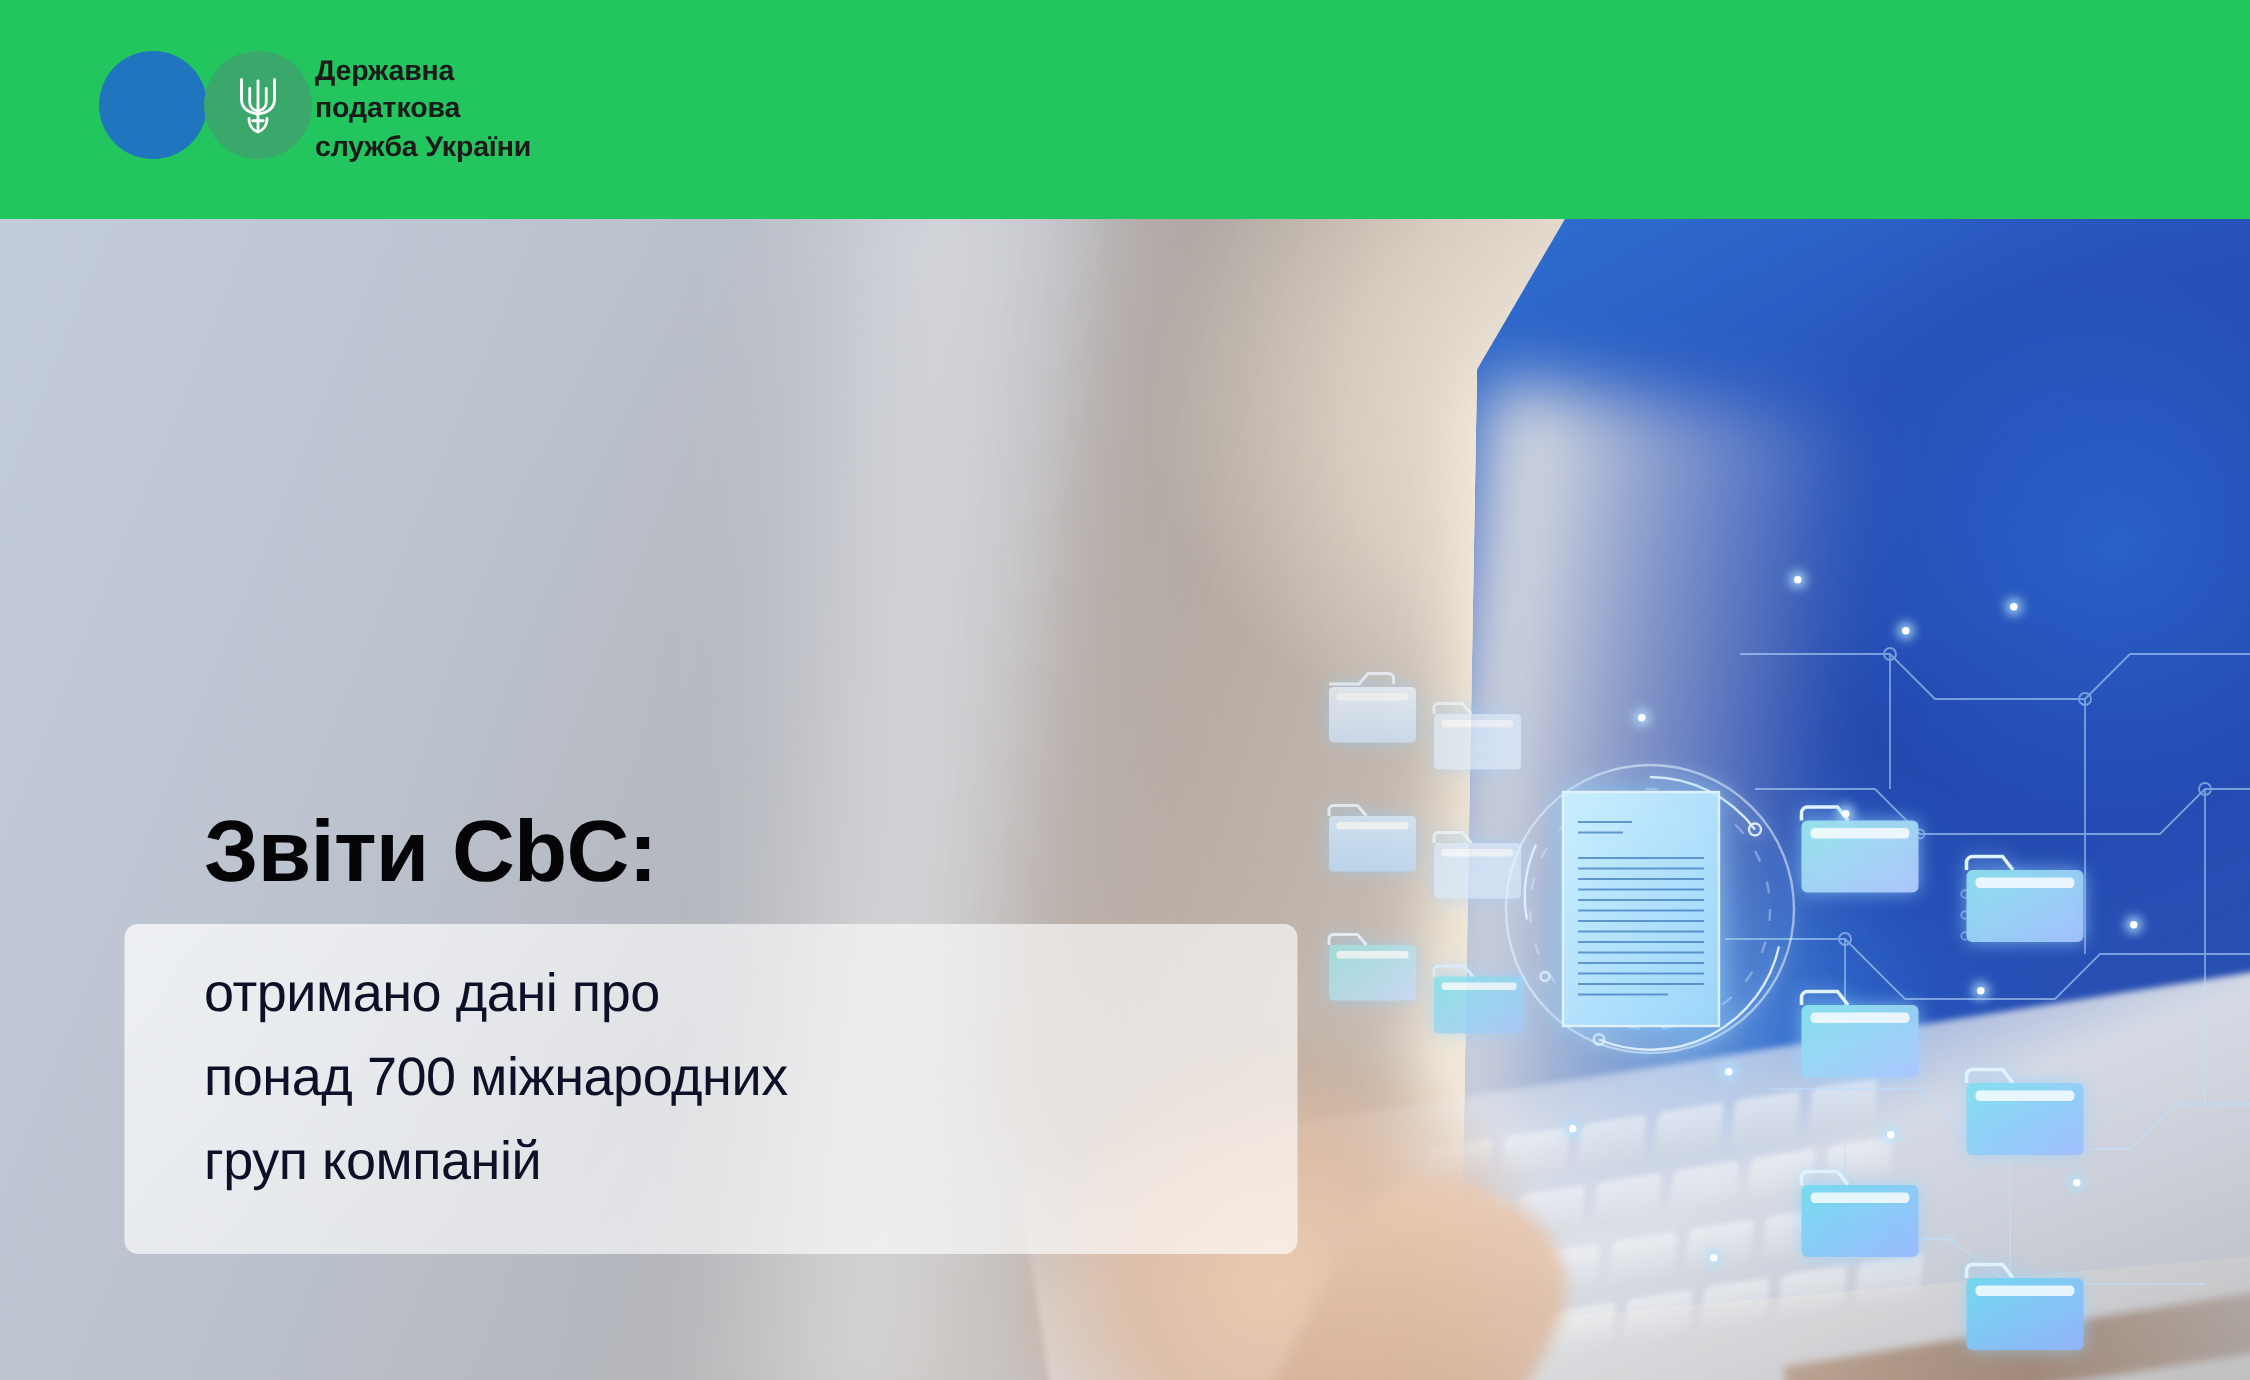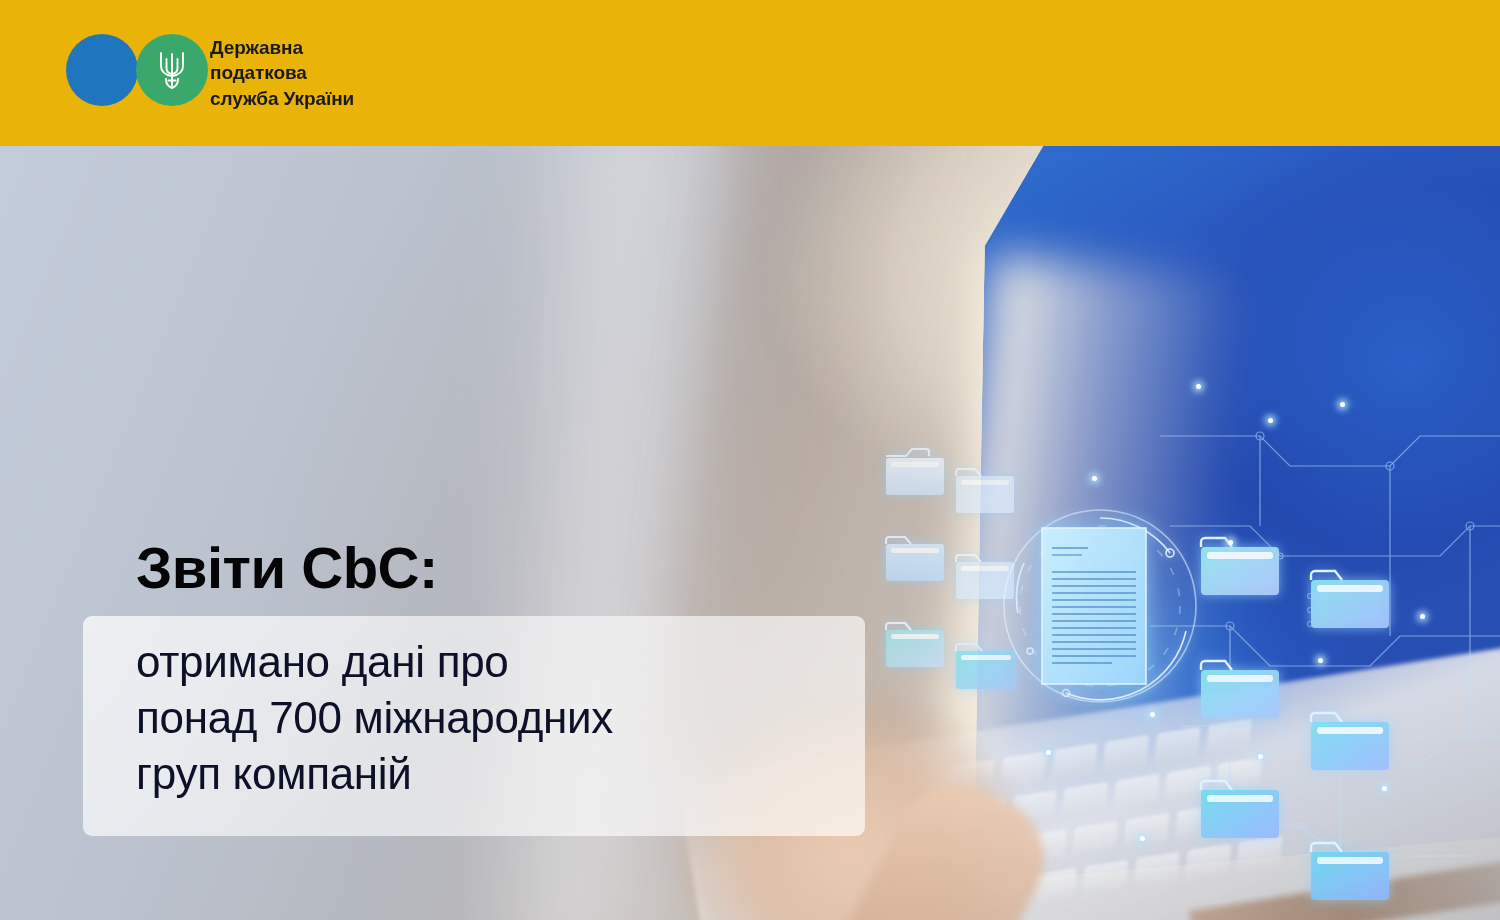--- a/index.html
+++ b/index.html
@@ -9,21 +9,21 @@
     font-family:"Liberation Sans", sans-serif;
     background:#ffffff;
     overflow:hidden;
     position:relative;
   }
 
   
   .header {
     position:absolute; left:0; top:0;
     width:1500px; height:146px;
-    background:#eab308;
+    background:#22c55e;
     display:flex; align-items:center;
     z-index:60;
   }
   .logo-block {
     display:flex; align-items:center;
     margin-left:66px;
   }
   .logo-marks { position:relative; width:128px; height:78px; flex:0 0 auto; }
   .circle-blue {
     position:absolute; left:0; top:0;
@@ -180,21 +180,21 @@
   .panel {
     position:absolute; left:83px; top:470px;
     width:782px; height:220px;
     background:linear-gradient(135deg, rgba(255,255,255,0.72) 0%, rgba(255,255,255,0.60) 45%, rgba(255,255,255,0.66) 100%);
     border-radius:9px;
     z-index:30;
   }
   .panel-text {
     position:absolute; left:136px; top:488px;
     width:740px;
-    font-size:44px;
+    font-size:36px;
     line-height:56px;
     color:#0C1128;
     letter-spacing:-0.3px;
     z-index:41;
     white-space:pre-line;
   }
 </style>
 </head>
 <body>
 

